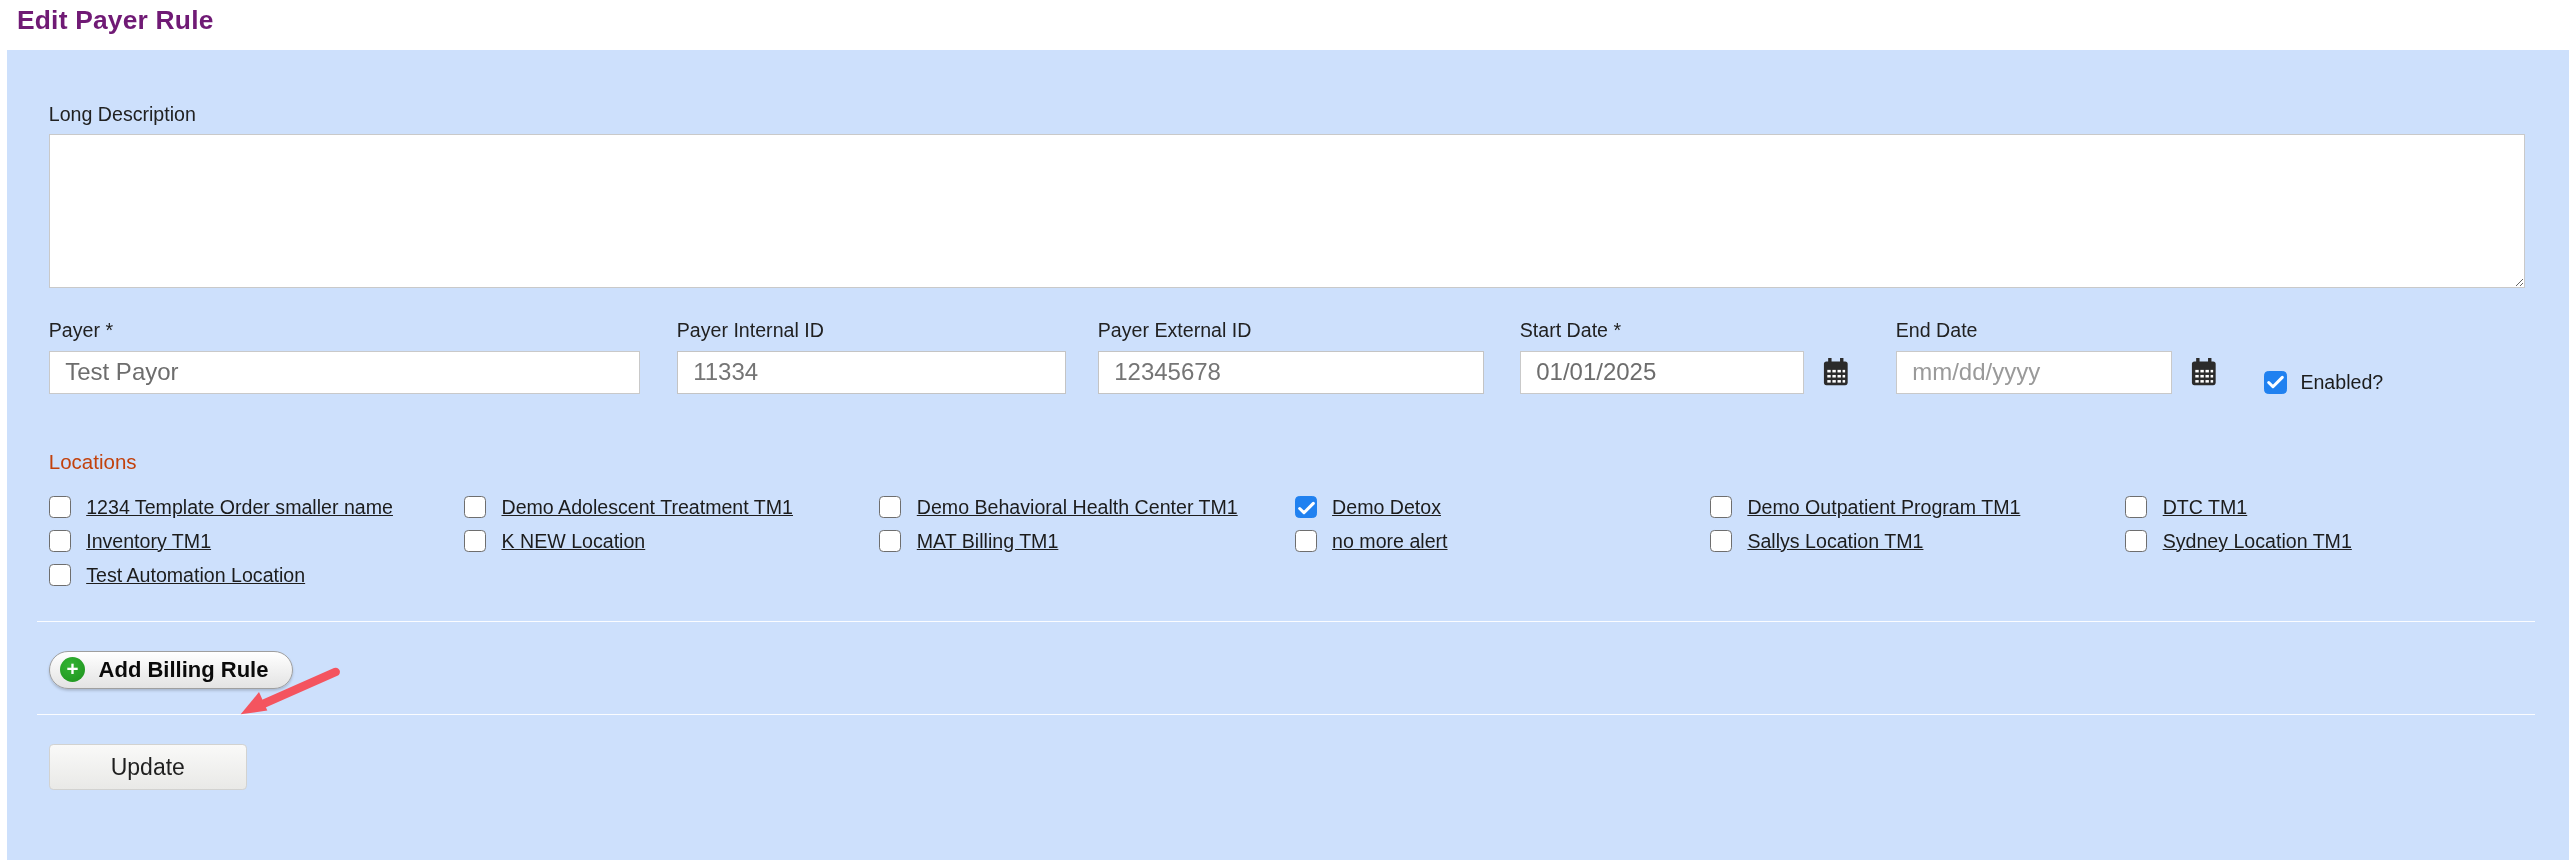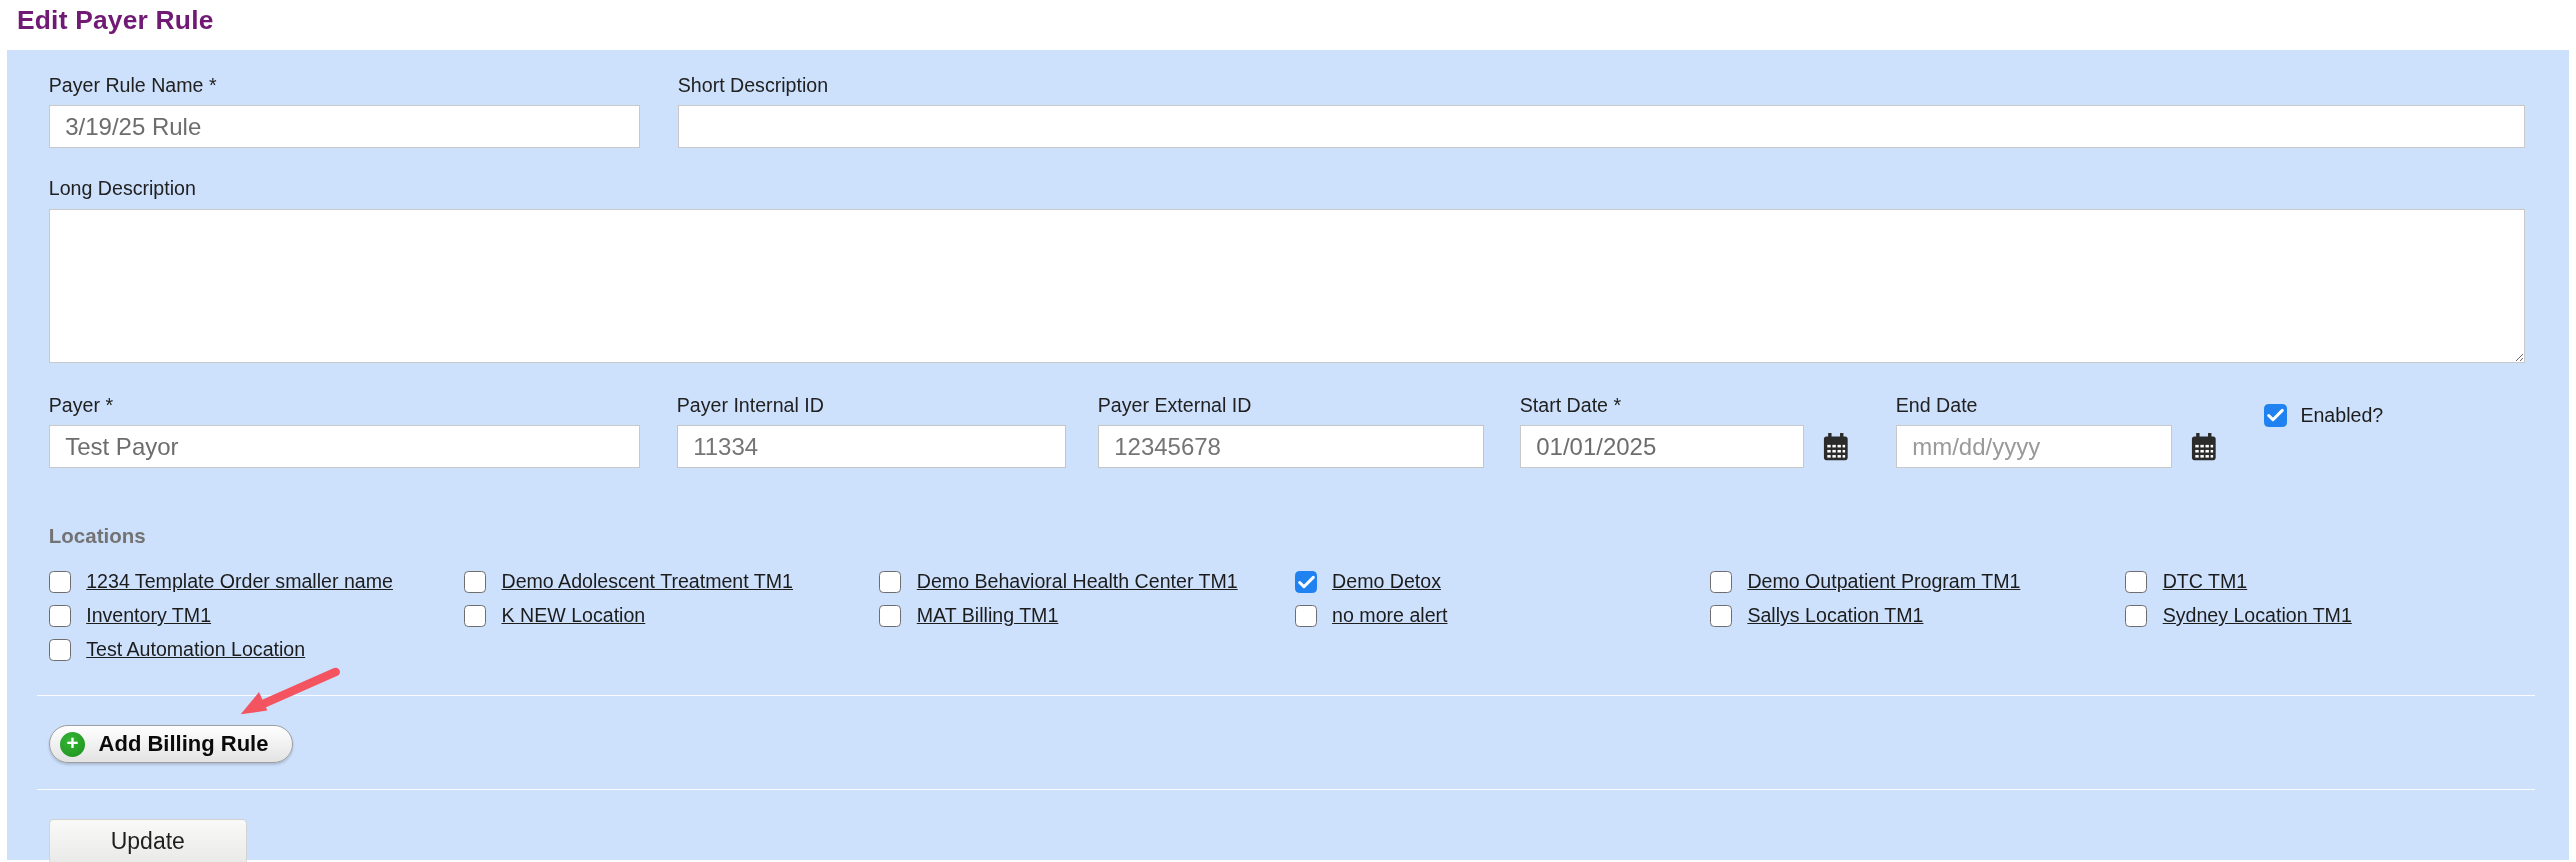--- a/index.html
+++ b/index.html
@@ -55,21 +55,21 @@
     border: 0.9px solid #c9c9c9;
     background: #fff;
     font-family: "Liberation Sans", sans-serif;
     font-size: 24px;
     color: #555;
     padding: 8.5px 15.4px;
     resize: vertical;
     outline: none;
   }
 
-  .row-b { margin-top: 31px; display: flex; align-items: flex-start; }
+  .row-b { margin-top: 31px; display: flex; align-items: flex-end; }
   .fld { flex: none; }
   .w-payer { width: 591px; }
   .w-id1 { width: 389px; margin-left: 37px; }
   .w-id2 { width: 386px; margin-left: 32px; }
   .w-date { width: 329px; margin-left: 36px; }
   .w-date2 { width: 321px; margin-left: 47px; }
   .date-wrap { display: flex; align-items: center; gap: 19px; }
   .date-wrap input { flex: 1 1 auto; }
   .cal-icon { flex: none; width: 25.6px; height: 28px; cursor: pointer; }
 
@@ -86,21 +86,21 @@
     border-radius: 4.3px;
     flex: none;
     cursor: pointer;
   }
   .checkbox svg { display: none; position: absolute; left: 1.7px; top: 2.6px; }
   .checkbox.checked { background: #2081f0; border-color: #2081f0; }
   .checkbox.checked svg { display: block; }
 
   .check-label { font-size: 19.6px; color: #1c1c1c; line-height: 23px; }
 
-  .locations-heading { font-size: 20.5px; font-weight: 700; color: #737373; margin-top: 56px; }
+  .locations-heading { font-size: 20.5px; font-weight: 400; color: #c2410c; margin-top: 56px; }
 
   .locations-grid {
     margin-top: 22px;
     display: grid;
     grid-template-columns: repeat(6, 1fr);
     column-gap: 15.4px;
     row-gap: 11px;
   }
   .loc-item { display: flex; align-items: center; gap: 15.4px; text-decoration: underline; }
   .loc-item .checkbox { width: 22px; height: 22px; }
@@ -148,30 +148,20 @@
   .annot-arrow { position: absolute; left: 223px; top: 616px; pointer-events: none; }
 </style>
 </head>
 <body>
 
 <h1 class="page-title">Edit Payer Rule</h1>
 
 <div class="panel">
 
   
-  <div class="row-a">
-    <div class="fld">
-      <label class="field-label">Payer Rule Name *</label>
-      <input class="text-input" type="text" value="3/19/25 Rule" style="">
-    </div>
-    <div class="fld">
-      <label class="field-label">Short Description</label>
-      <input class="text-input" type="text" value="" style="">
-    </div>
-  </div>
 
   
   <div class="long-desc">
     <label class="field-label">Long Description</label>
     <textarea class="textarea-input" style=""></textarea>
   </div>
 
   
   <div class="row-b">
     <div class="fld w-payer">

